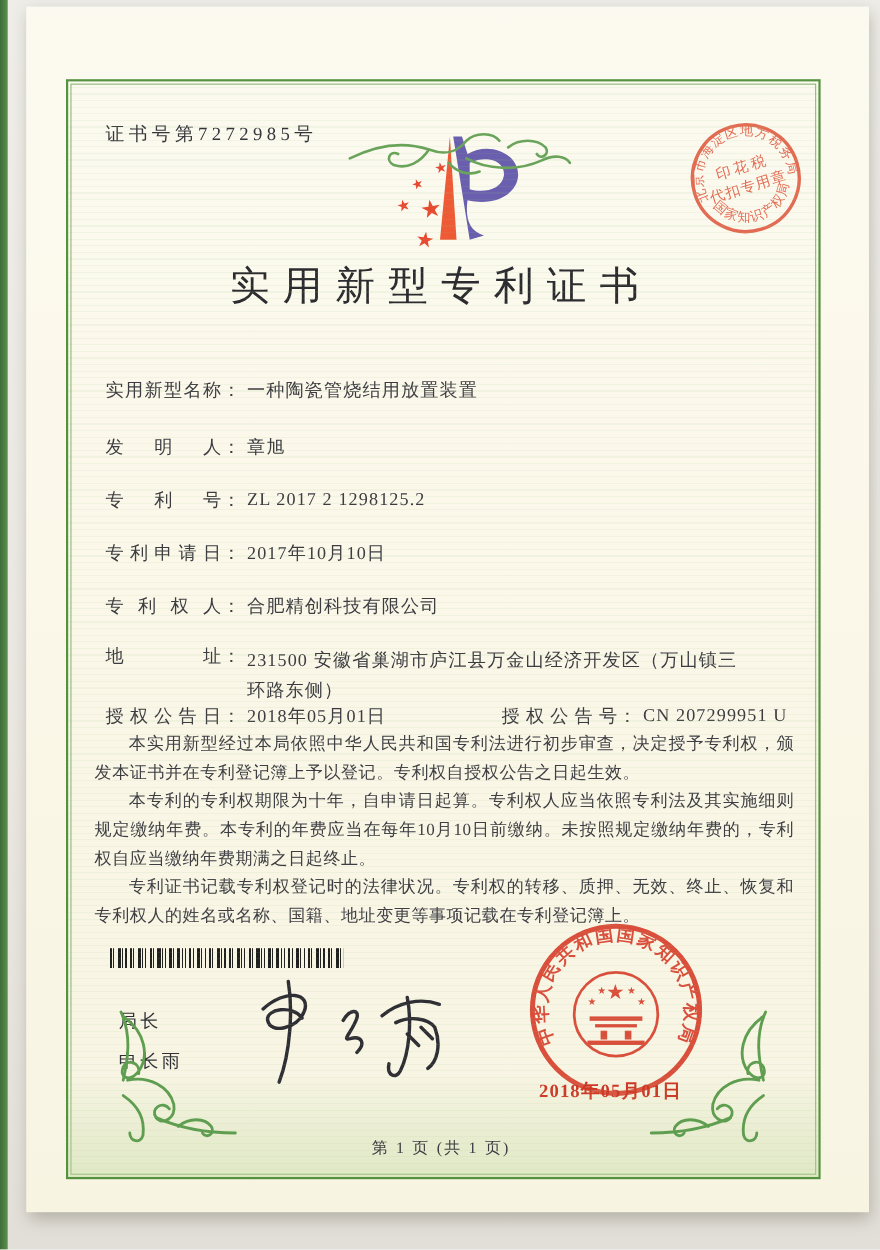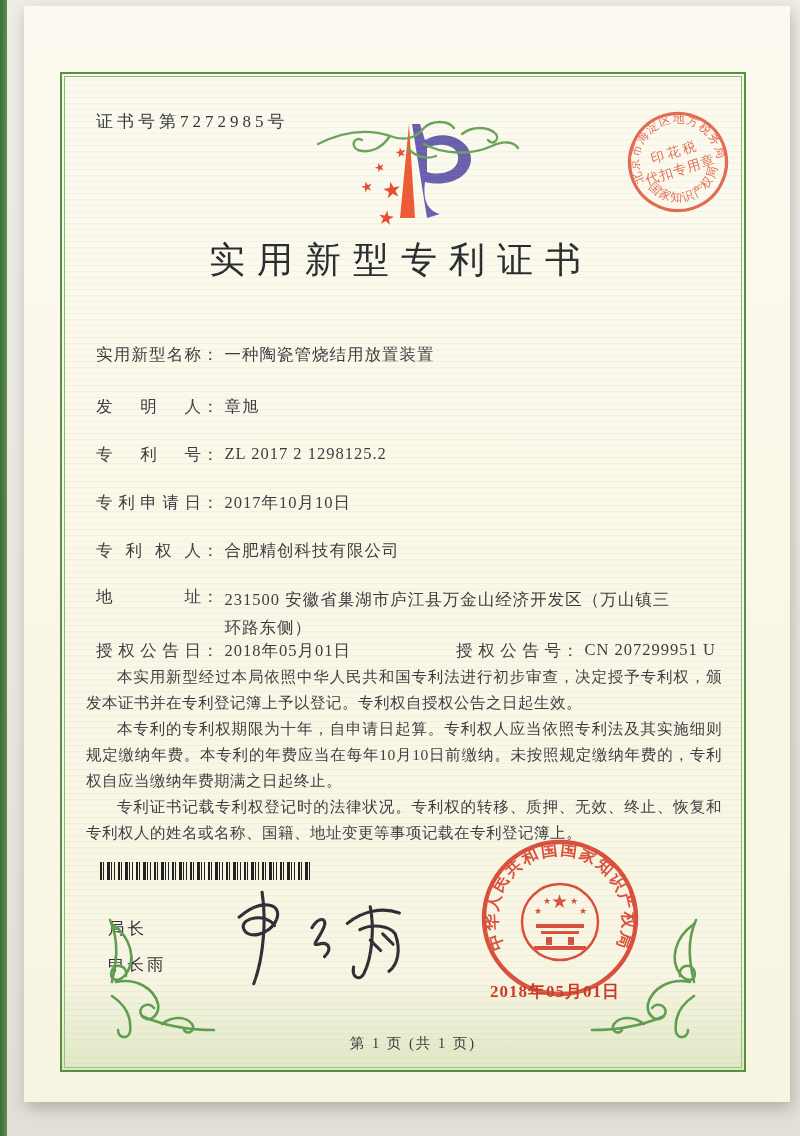--- a/index.html
+++ b/index.html
@@ -45,21 +45,21 @@
       #20201e 14px 15px,transparent 15px 18px);}
   .officer{position:absolute;left:84px;top:912px;font-size:16.5px;letter-spacing:3px;color:#2f2f34;}
   .officer div{margin-bottom:14px;}
   .signature{position:absolute;left:178px;top:880px;width:220px;height:104px;}
   .seal-cnipa{position:absolute;left:446px;top:824px;width:190px;height:190px;opacity:.92;}
   .seal-date{position:absolute;left:466px;top:974px;font-size:17px;color:#cf2f1f;
     letter-spacing:1px;font-weight:bold;}
   .stamp-tax{position:absolute;left:590px;top:92px;width:128px;height:128px;
     transform:rotate(-17deg);opacity:.88;}
   .footer{position:absolute;left:36px;top:1028px;width:682px;text-align:center;
-    font-size:14.5px;letter-spacing:2px;color:#3c3c40;margin-left:12px;}
+    font-size:14.5px;letter-spacing:2px;color:#3c3c40;}
   .flourish{position:absolute;pointer-events:none;}
   .fl-bl{left:40px;bottom:28px;width:120px;height:130px;}
   .fl-br{right:40px;bottom:28px;width:120px;height:130px;transform:scaleX(-1);}
   .fl-top{left:250px;top:40px;width:210px;height:56px;}
 </style>
 </head>
 <body>
 
 <div class="binding-strip"></div>
 

